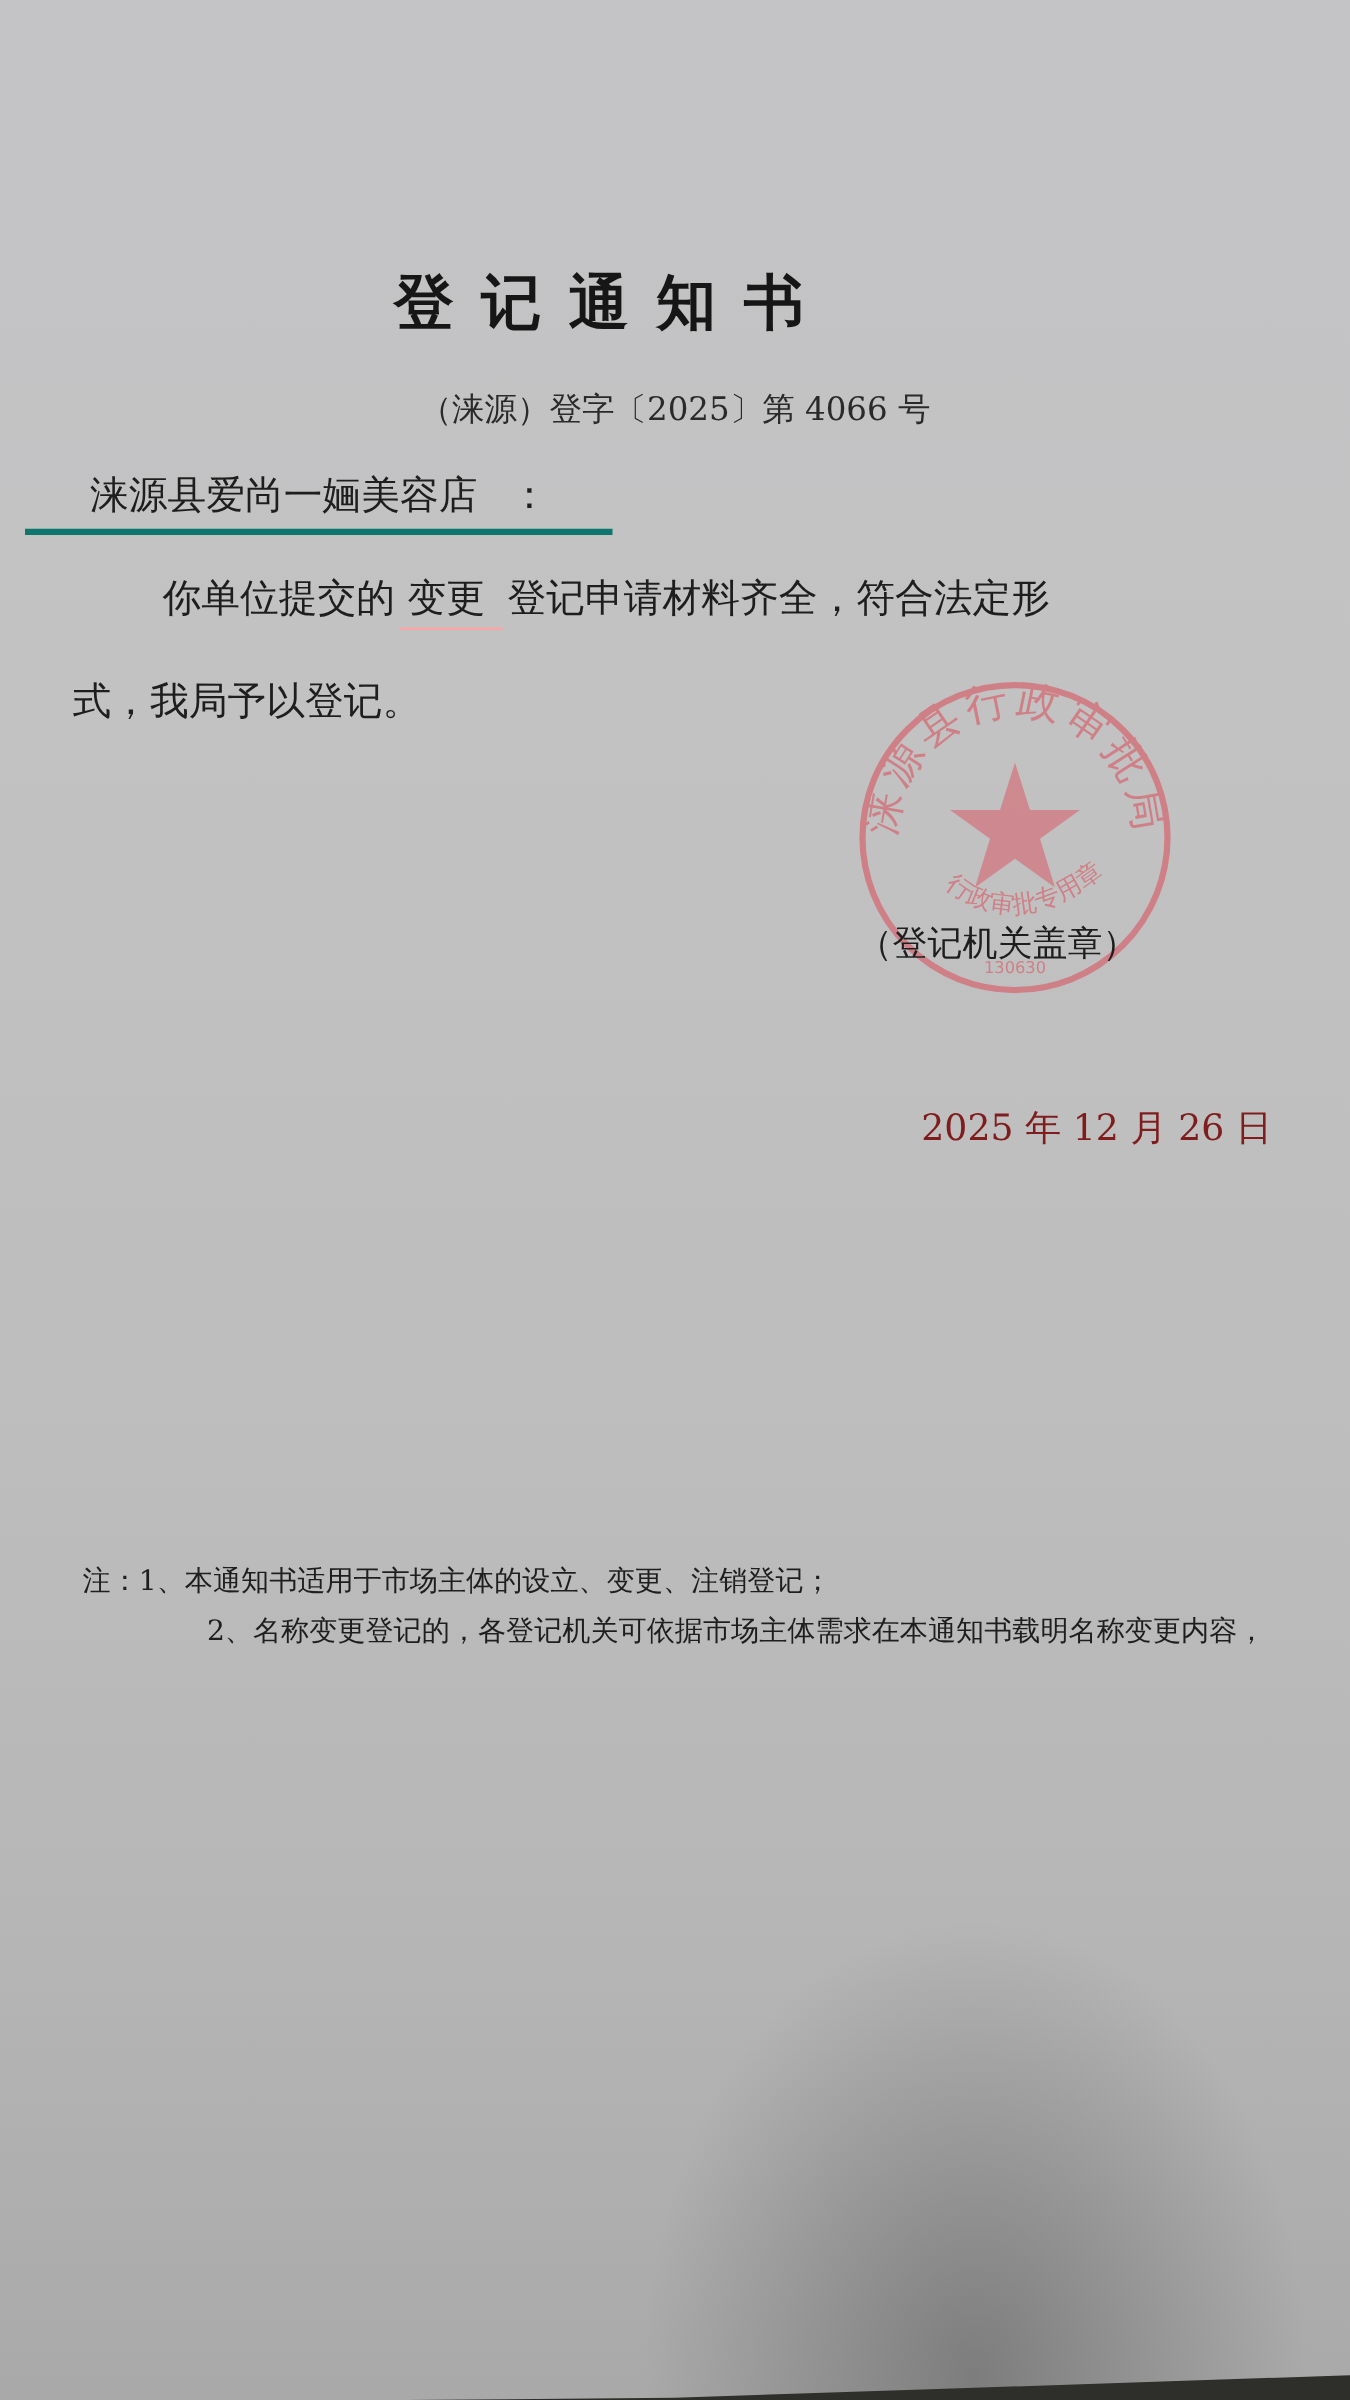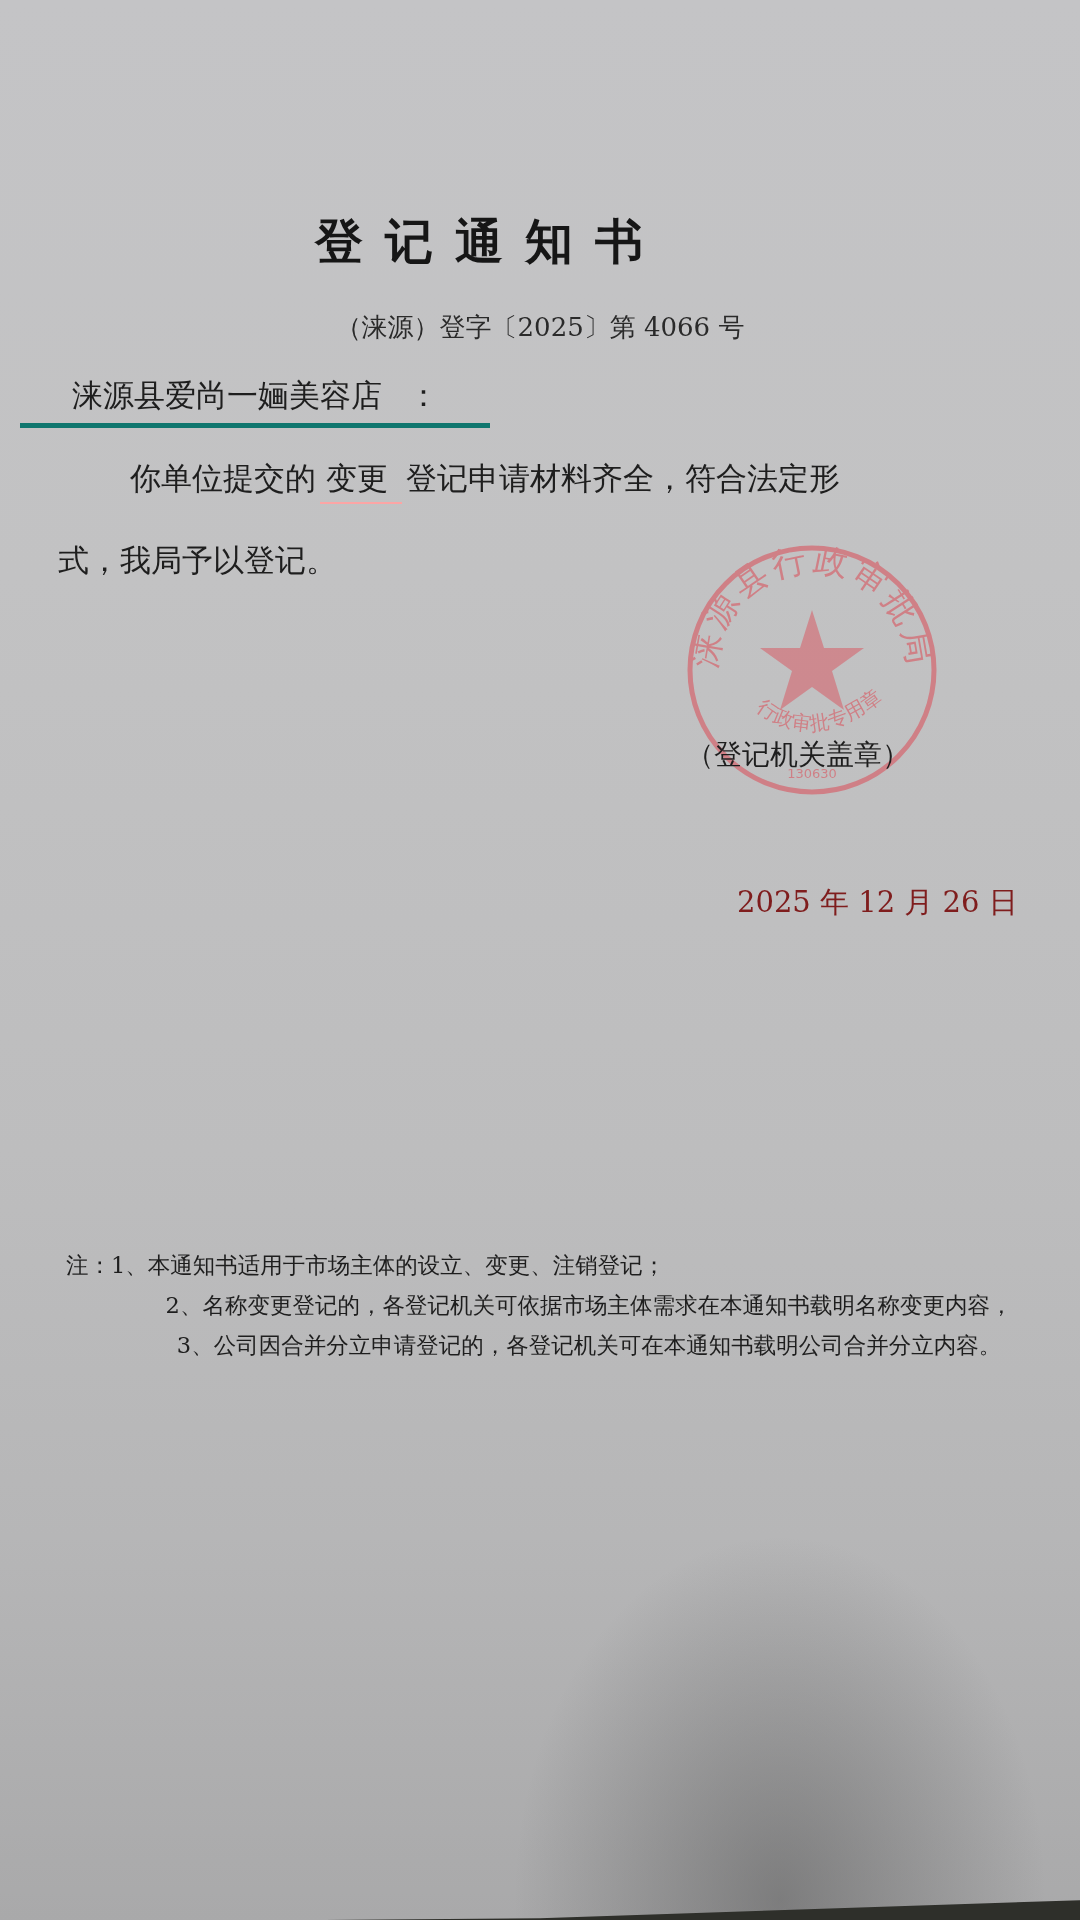--- a/index.html
+++ b/index.html
@@ -92,14 +92,13 @@
   <text x="130" y="238" text-anchor="middle" font-family="DejaVu Sans, sans-serif" font-size="13" fill="#d9555f">130630</text>
 </svg>
 
 <div class="seal-caption">（登记机关盖章）</div>
 
 <div class="date">2025 年 12 月 26 日</div>
 
 <div class="notes">
   <div class="n">注：1、本通知书适用于市场主体的设立、变更、注销登记；</div>
   <div class="n indent">2、名称变更登记的，各登记机关可依据市场主体需求在本通知书载明名称变更内容，</div>
-  <div class="n indent">3、公司因合并分立申请登记的，各登记机关可在本通知书载明公司合并分立内容。</div>
 </div>
 
 </body></html>

